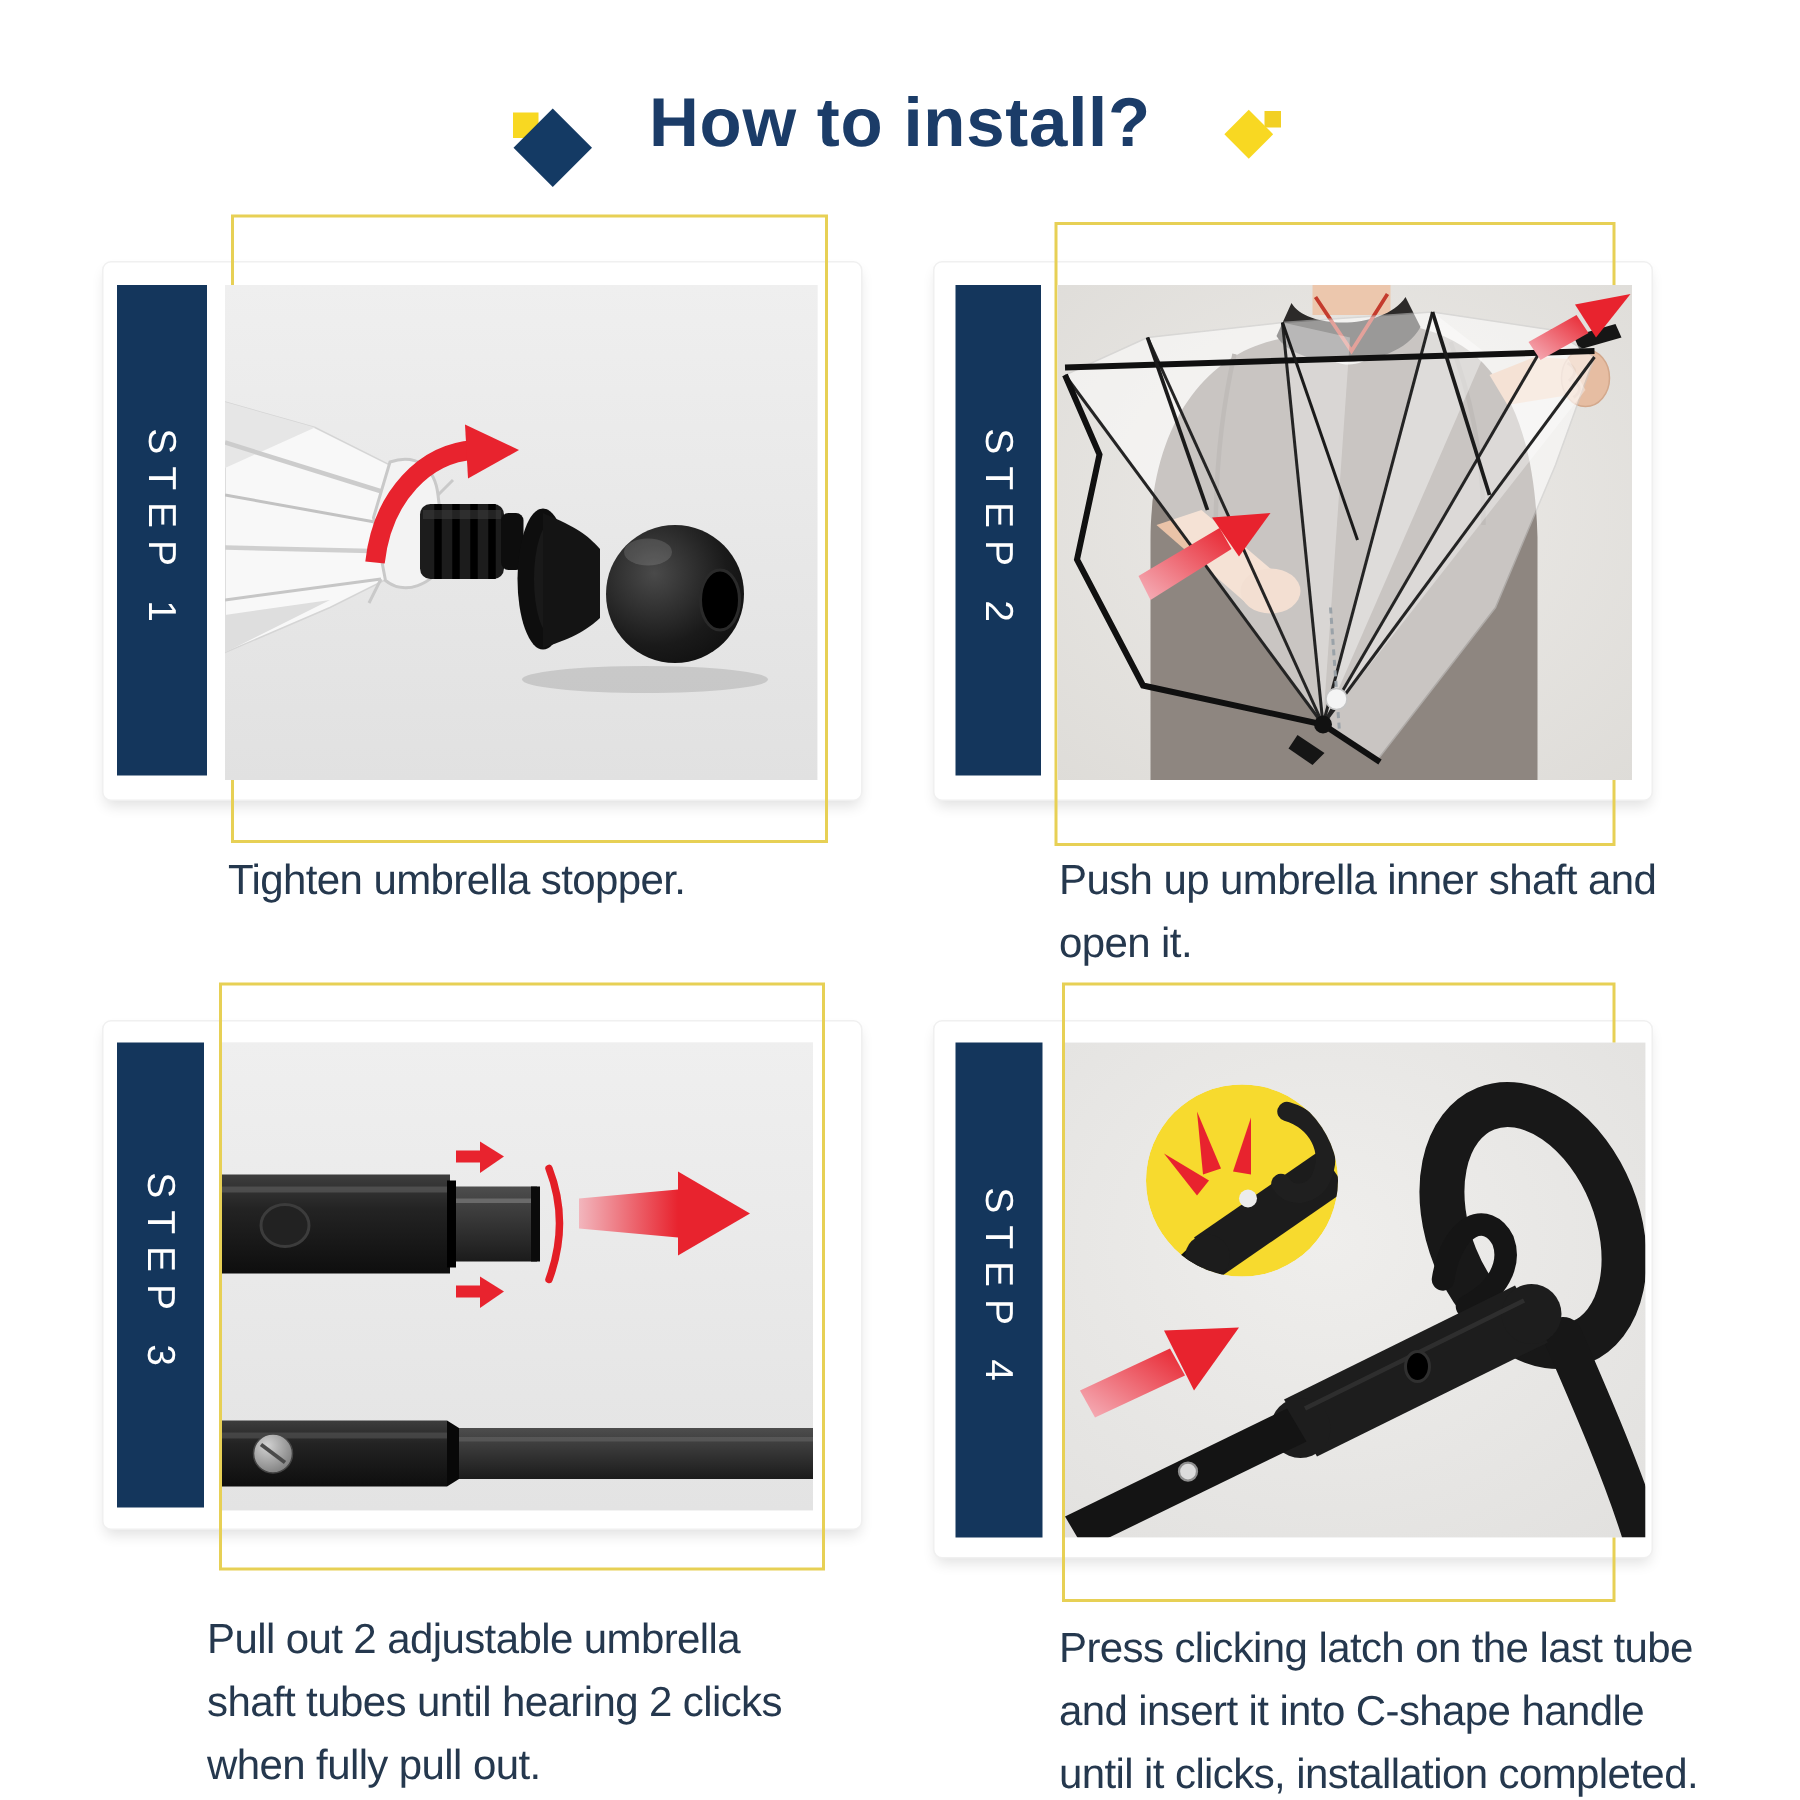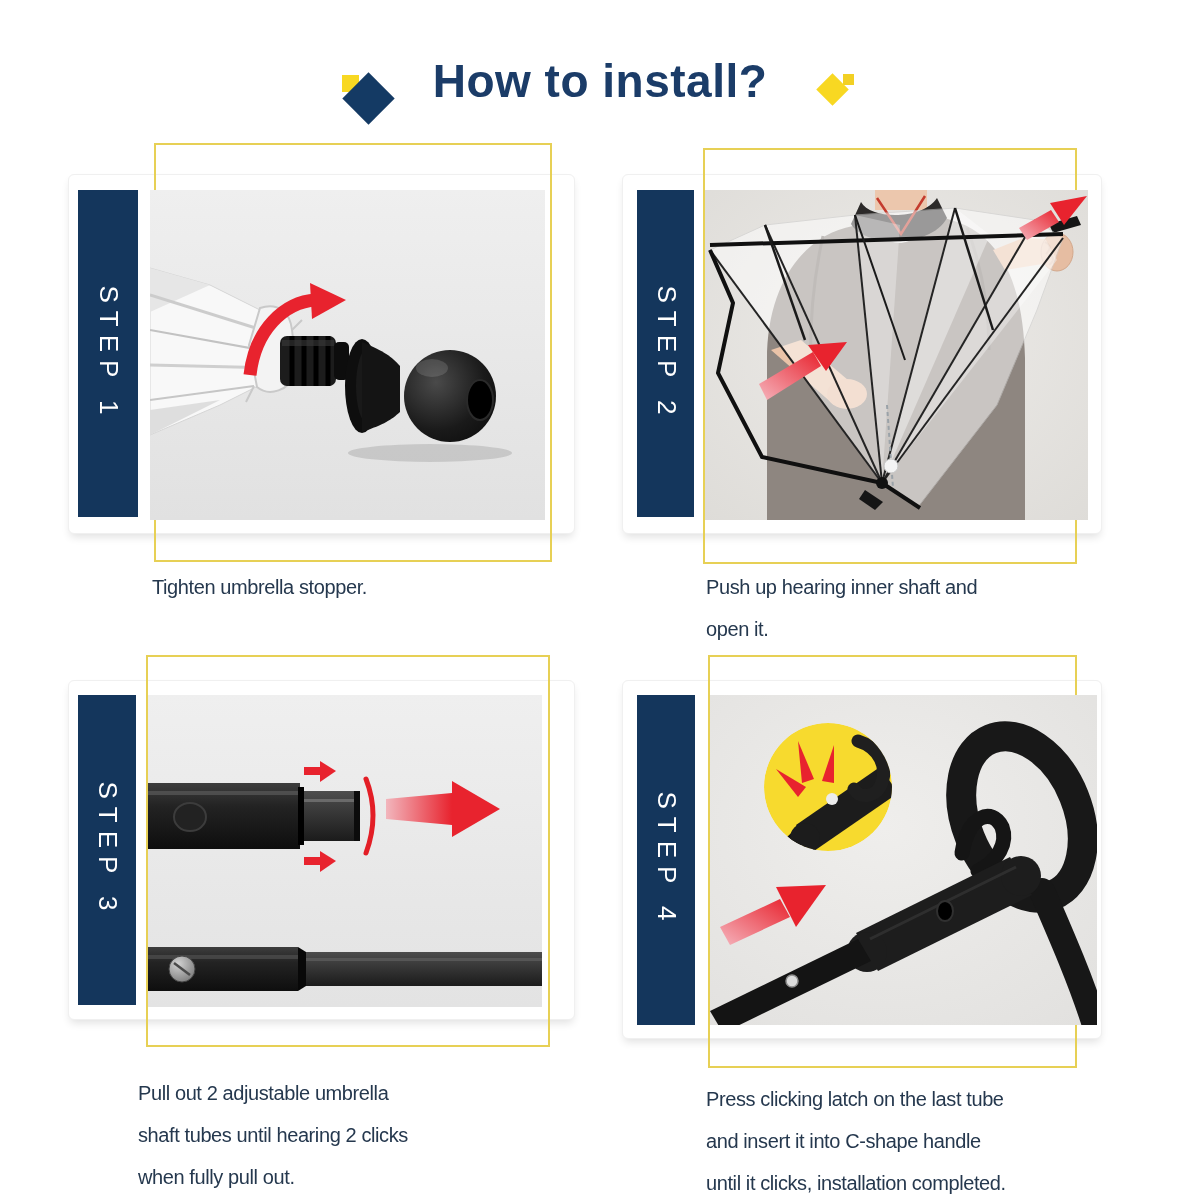--- a/index.html
+++ b/index.html
@@ -13,21 +13,21 @@
   .sq{position:absolute;}
   
   .frame{position:absolute;border:2px solid #e7d055;}
   .card{position:absolute;background:#ffffff;border:1px solid #f0f0f0;border-radius:6px;
         box-shadow:0 5px 9px -2px rgba(0,0,0,0.12);}
   .stepbar{position:absolute;background:#14365c;}
   .stepbar span{position:absolute;top:50%;left:50%;transform:translate(-50%,-50%) rotate(90deg);
         white-space:nowrap;color:#ffffff;font-size:26px;letter-spacing:8px;font-weight:400;}
   .photo{position:absolute;overflow:hidden;background:#ececec;}
   .photo svg{display:block;width:100%;height:100%;}
-  .caption{position:absolute;margin:0;color:#25384e;font-size:20px;line-height:42px;
+  .caption{position:absolute;margin:0;color:#25384e;font-size:28px;line-height:42px;
         letter-spacing:-0.4px;white-space:pre-line;}
 </style>
 </head>
 <body>
 
 <div class="canvas">
 
   <h1 class="title">How to install?</h1>
   <div class="decor" style="left:341px;top:68px;width:60px;height:60px">
     <span class="sq" style="left:1px;top:7px;width:17px;height:17px;background:#f8d822"></span>
@@ -158,21 +158,21 @@
         </g>
         <g>
           <polygon points="54,194 108,162 116,176 62,210" fill="url(#a2b)"></polygon>
           <polygon points="142,152 103,155 121,181" fill="#e8232e"></polygon>
         </g>
       </svg>
     </div>
     <div class="stepbar" style="left:637px;top:190px;width:57px;height:327px">
       <span>STEP 2</span>
     </div>
-    <p class="caption" style="left:706px;top:566px;width:440px">Push up hearing inner shaft and
+    <p class="caption" style="left:706px;top:566px;width:440px">Push up umbrella inner shaft and
 open it.</p>
   </section>
 
   <section>
     <div class="card" style="left:68px;top:680px;width:505px;height:338px"></div>
     <div class="frame" style="left:146px;top:655px;width:400px;height:388px"></div>
     <div class="photo" style="left:148px;top:695px;width:394px;height:312px">
       <svg viewBox="0 0 394 312">
         <defs>
           <linearGradient id="p3bg" x1="0" y1="0" x2="0" y2="1">

